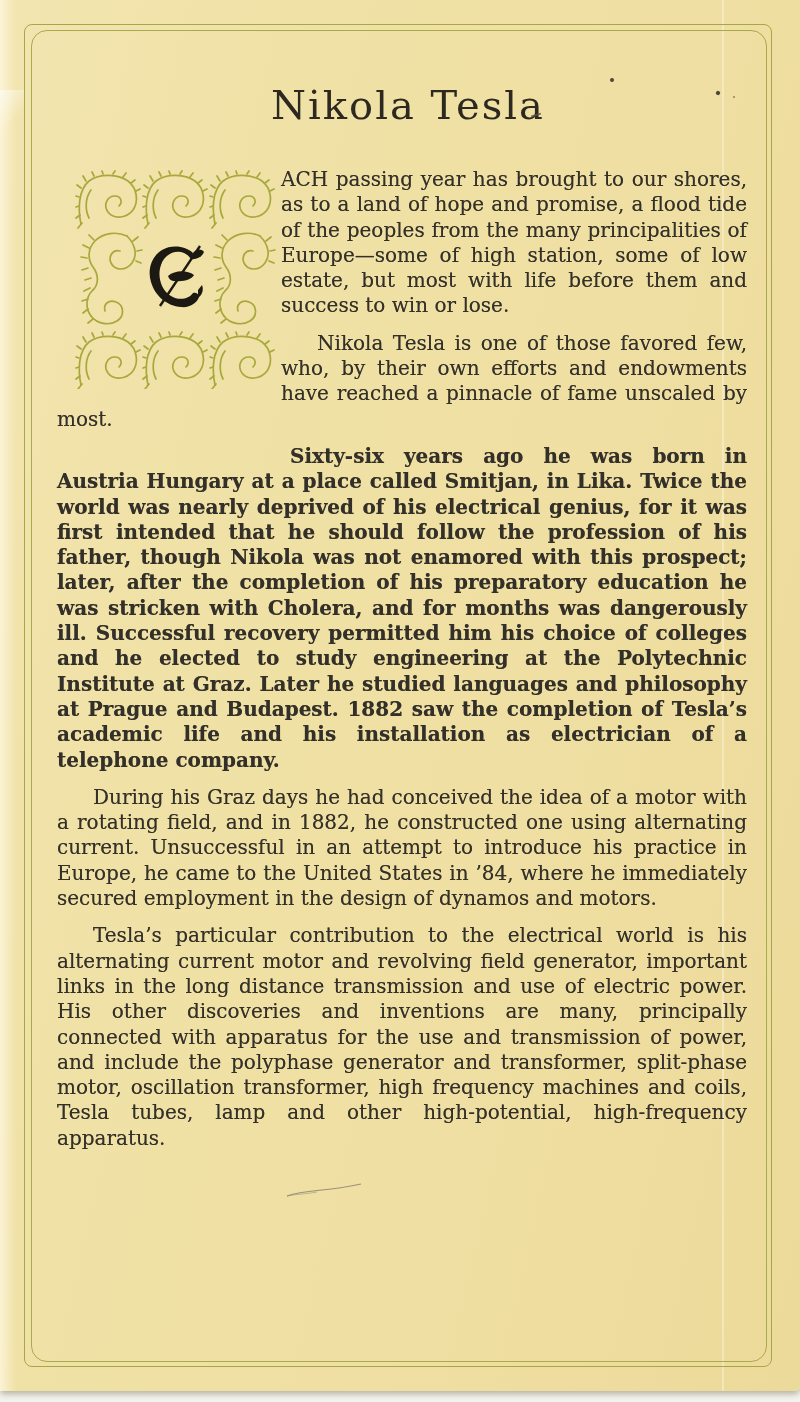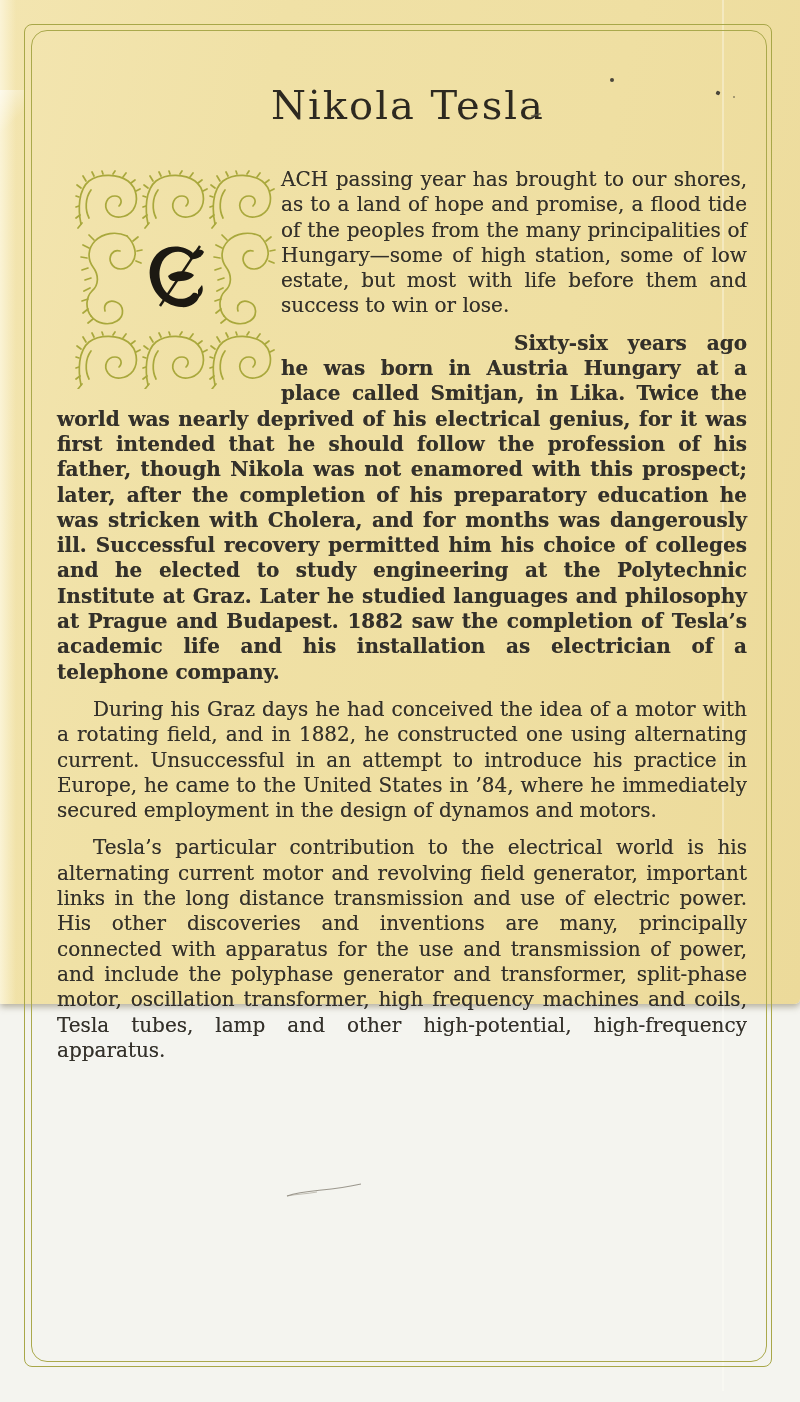--- a/index.html
+++ b/index.html
@@ -3,21 +3,21 @@
 <meta charset="utf-8">
 <style>
   html,body{margin:0;padding:0;}
   body{
     width:800px;height:1402px;position:relative;overflow:hidden;
     background:#f4f4ef;
     font-family:"DejaVu Serif","Liberation Serif",serif;
   }
   
   .paper{
-    position:absolute;left:0;top:0;width:800px;height:1004px;
+    position:absolute;left:0;top:0;width:800px;height:1391px;
     background:linear-gradient(103deg,#f3e5b0 0%,#f0e1a6 28%,#efdfa2 62%,#ecda9a 100%);
     box-shadow:0 3px 6px rgba(120,110,80,.5);
     border-radius:0 0 5px 3px;
   }
   .paper::before{ 
     content:"";position:absolute;left:0;top:0;width:16px;height:100%;
     background:linear-gradient(90deg,rgba(252,246,220,.85),rgba(252,246,220,0));
   }
   .crease-left{
     position:absolute;left:0;top:90px;width:24px;height:46px;
@@ -108,21 +108,22 @@
         <use href="#tH" transform="translate(135,162)"></use>
         <g transform="translate(73,74)" fill="#1c1912">
           <path d="M45,9 C38,2 24,0 14,6 C4,12 -1,25 3,38 C7,52 19,62 33,63 C42,64 49,59 51,53 C51,50 48,48 45,49 C41,55 31,57 23,52 C13,46 9,32 13,21 C16,11 27,5 36,9 C40,11 42,13 43,16 Z"></path>
           <path d="M20,32 C27,26 39,26 46,31 C44,35 36,38 27,37 C23,37 21,35 20,32 Z"></path>
           <path d="M43,13 C45,6 52,3 56,8 C54,13 48,16 43,15 Z"></path>
           <path d="M50,54 C54,51 56,46 54,41 L50,46 Z"></path>
           <path d="M52,2 L12,62" stroke="#1c1912" stroke-width="2.4" fill="none"></path>
         </g>
       </svg>
     </div>
-    <p class="p-ach">ACH passing year has brought to our shores, as to a land of hope and promise, a flood tide of the peoples from the many principalities of Hungary—some of high station, some of low estate, but most with life before them and success to win or lose.</p>
+    <p class="p-ach">ACH passing year has brought to our shores, as to a land of hope and promise, a flood tide of the peoples from the many principalities of Europe—some of high station, some of low estate, but most with life before them and success to win or lose.</p>
+    <p>Nikola Tesla is one of those favored few, who, by their own efforts and endowments have reached a pinnacle of fame unscaled by most.</p>
     <p class="p-deep">Sixty-six years ago he was born in Austria Hungary at a place called Smitjan, in Lika.  Twice the world was nearly deprived of his electrical genius, for it was first intended that he should follow the profession of his father, though Nikola was not enamored with this prospect; later, after the completion of his preparatory education he was stricken with Cholera, and for months was dangerously ill.  Successful recovery permitted him his choice of colleges and he elected to study engineering at the Polytechnic Institute at Graz.  Later he studied languages and philosophy at Prague and Budapest.  1882 saw the completion of Tesla’s academic life and his installation as electrician of a telephone company.</p>
     <p>During his Graz days he had conceived the idea of a motor with a rotating field, and in 1882, he constructed one using alternating current.  Unsuccessful in an attempt to introduce his practice in Europe, he came to the United States in ’84, where he immediately secured employment in the design of dynamos and motors.</p>
     <p>Tesla’s particular contribution to the electrical world is his alternating current motor and revolving field generator, important links in the long distance transmission and use of electric power.  His other discoveries and inventions are many, principally connected with apparatus for the use and transmission of power, and include the polyphase generator and transformer, split-phase motor, oscillation transformer, high frequency machines and coils, Tesla tubes, lamp and other high-potential, high-frequency apparatus.</p>
   </div>
 
   <svg class="scratch" width="84" height="22">
     <path d="M4,16 C24,9 44,12 78,4" stroke="#7d786c" stroke-width="1.1" fill="none" opacity=".75"></path>
     <path d="M4,16 C14,14 24,14 34,12" stroke="#8d887a" stroke-width="1" fill="none" opacity=".5"></path>
   </svg>
   <div class="speck s1"></div>

